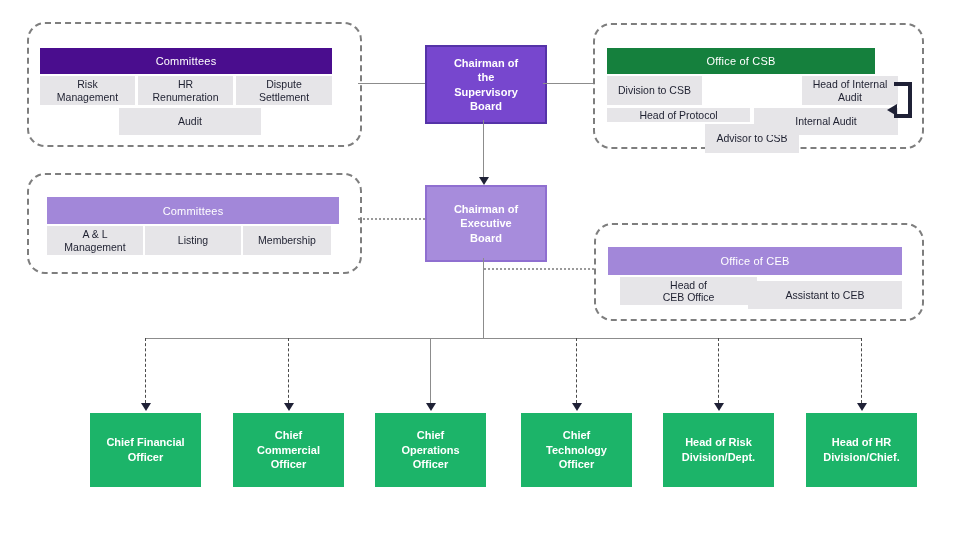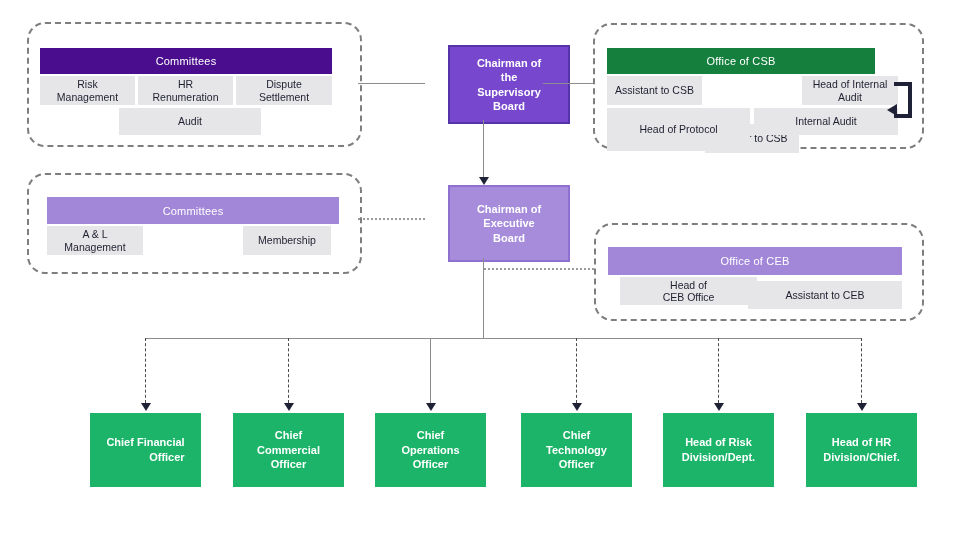--- a/index.html
+++ b/index.html
@@ -4,21 +4,21 @@
 <style>
   html,body{margin:0;padding:0;background:#fff;}
   #stage{position:relative;width:960px;height:540px;background:#fff;overflow:hidden;
          font-family:"Liberation Sans","DejaVu Sans",sans-serif;}
   .grp{position:absolute;border:2px dashed #7e7e7e;border-radius:18px;background:#fff;}
   .hdr{position:absolute;display:flex;align-items:center;justify-content:center;
        color:#fff;font-size:11px;letter-spacing:.2px;}
   .cell{position:absolute;background:#e6e5e8;display:flex;align-items:center;justify-content:center;
         color:#1e2030;font-size:10.5px;line-height:1.15;text-align:center;}
   .nodebox{position:absolute;display:flex;align-items:center;justify-content:center;
-           color:#fff;font-weight:bold;font-size:11px;line-height:1.3;text-align:center;margin-left:23px;}
+           color:#fff;font-weight:bold;font-size:11px;line-height:1.3;text-align:center;}
   .greenbox{position:absolute;display:flex;align-items:center;justify-content:center;
             background:#1cb469;color:#fff;font-weight:bold;font-size:11px;line-height:1.35;text-align:center;}
   .lbl{white-space:pre-line;}
   .hline{position:absolute;height:0;border-top:1px solid #8c8c8c;}
   .vline{position:absolute;width:0;border-left:1px solid #8c8c8c;}
   .dotline{position:absolute;height:0;border-top:2px dotted #9a9a9a;}
   .dashv{position:absolute;width:0;border-left:1px dashed #4a4a4a;}
   .arrow-down{position:absolute;width:0;height:0;
               border-left:5px solid transparent;border-right:5px solid transparent;
               border-top:8px solid #1f2136;}
@@ -52,30 +52,30 @@
     <div class="cell" style="left:90px;top:84px;width:142px;height:27px;">
       <span class="lbl">Audit</span>
     </div>
   </div>
 
   <div class="grp" style="left:593px;top:23px;width:327px;height:122px;">
     <div class="hdr" style="left:12px;top:23px;width:268px;height:26px;background:#15803d;">
       <span class="lbl">Office of CSB</span>
     </div>
     <div class="cell" style="left:12px;top:51px;width:95px;height:29px;">
-      <span class="lbl">Assistant to CSB</span>
+      <span class="lbl">Division to CSB</span>
     </div>
     <div class="cell" style="left:110px;top:51px;width:94px;height:29px;margin-top:48px;">
       <span class="lbl">Advisor to CSB</span>
     </div>
     <div class="cell" style="left:207px;top:51px;width:96px;height:29px;">
       <span class="lbl">Head of Internal
 Audit</span>
     </div>
-    <div class="cell" style="left:12px;top:83px;width:143px;height:43px;">
+    <div class="cell" style="left:12px;top:83px;width:143px;height:14px;">
       <span class="lbl">Head of Protocol</span>
     </div>
     <div class="cell" style="left:159px;top:83px;width:144px;height:27px;">
       <span class="lbl">Internal Audit</span>
     </div>
   </div>
 
   <div class="elbow" style="left:894px;top:82px;width:14px;height:28px;"></div>
   <div class="arrow-left" style="left:887px;top:104px;"></div>
 
@@ -92,20 +92,23 @@
 Board</span>
   </div>
 
   <div class="grp" style="left:27px;top:173px;width:331px;height:97px;">
     <div class="hdr" style="left:18px;top:22px;width:292px;height:27px;background:#a287d9;">
       <span class="lbl">Committees</span>
     </div>
     <div class="cell" style="left:18px;top:51px;width:96px;height:29px;">
       <span class="lbl">A &amp; L
 Management</span>
+    </div>
+    <div class="cell" style="left:116px;top:51px;width:96px;height:29px;">
+      <span class="lbl">Listing</span>
     </div>
     <div class="cell" style="left:214px;top:51px;width:88px;height:29px;">
       <span class="lbl">Membership</span>
     </div>
   </div>
 
   <div class="grp" style="left:594px;top:223px;width:326px;height:94px;">
     <div class="hdr" style="left:12px;top:22px;width:294px;height:28px;background:#a287d9;">
       <span class="lbl">Office of CEB</span>
     </div>
@@ -137,21 +140,21 @@
   <div class="dashv" style="left:718px;top:338px;height:65px;"></div>
   <div class="dashv" style="left:861px;top:338px;height:65px;"></div>
 
   <div class="arrow-down" style="left:141px;top:403px;"></div>
   <div class="arrow-down" style="left:284px;top:403px;"></div>
   <div class="arrow-down" style="left:426px;top:403px;"></div>
   <div class="arrow-down" style="left:572px;top:403px;"></div>
   <div class="arrow-down" style="left:714px;top:403px;"></div>
   <div class="arrow-down" style="left:857px;top:403px;"></div>
 
-  <div class="greenbox" style="left:90px;top:413px;width:111px;height:74px;text-align:right;">
+  <div class="greenbox" style="left:90px;top:413px;width:111px;height:74px;">
     <span class="lbl">Chief Financial
 Officer</span>
   </div>
   <div class="greenbox" style="left:233px;top:413px;width:111px;height:74px;">
     <span class="lbl">Chief
 Commercial
 Officer</span>
   </div>
   <div class="greenbox" style="left:375px;top:413px;width:111px;height:74px;">
     <span class="lbl">Chief

